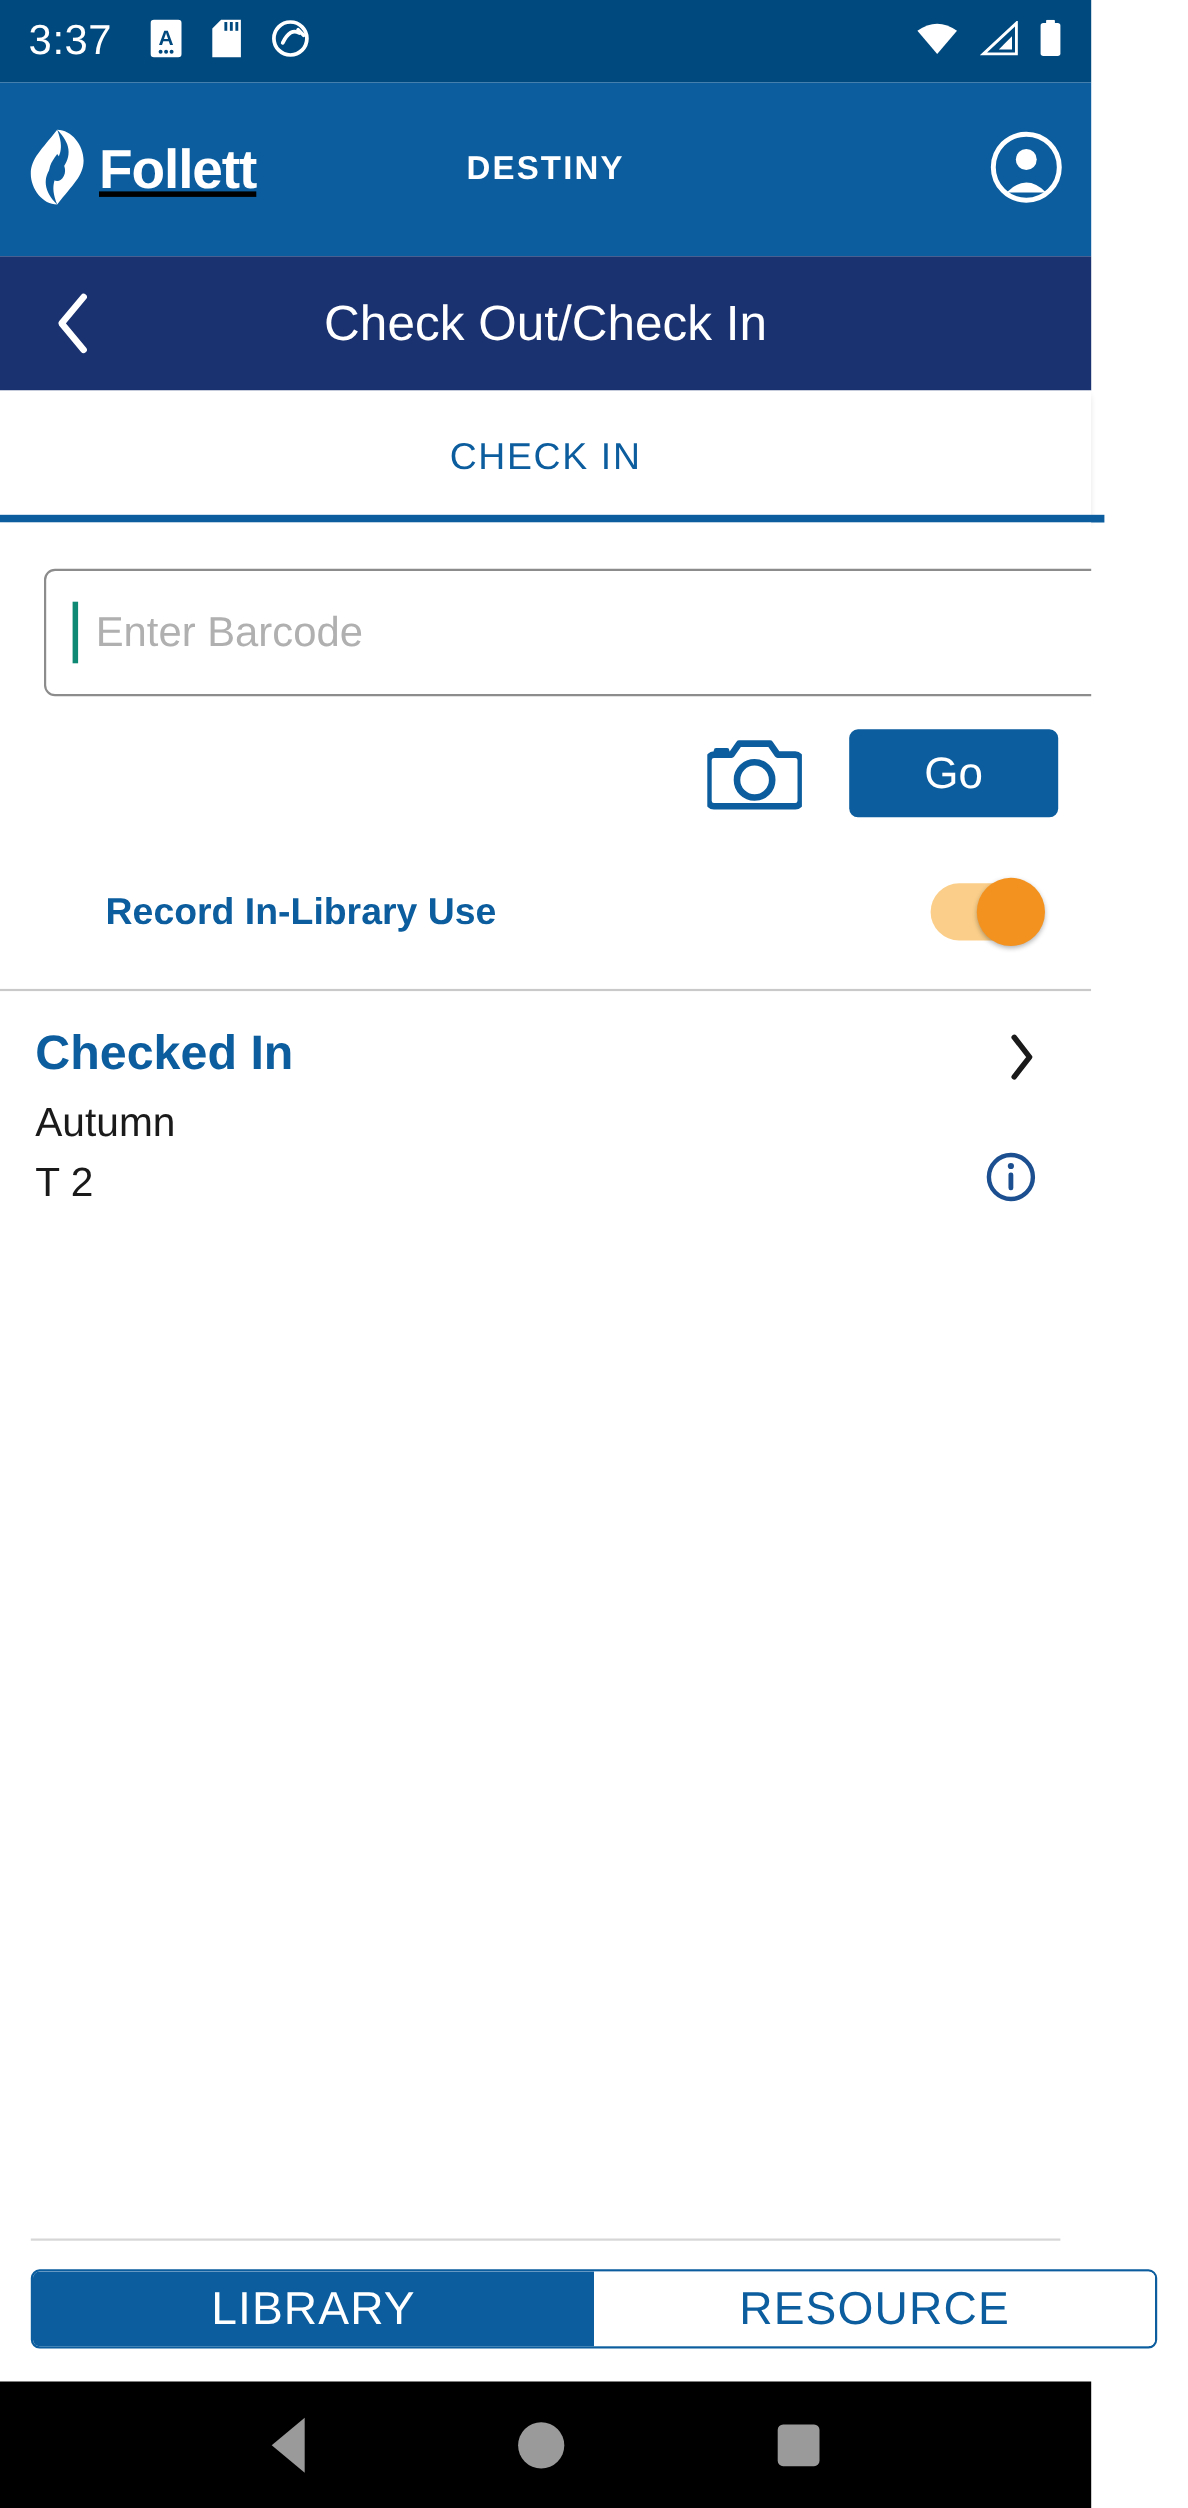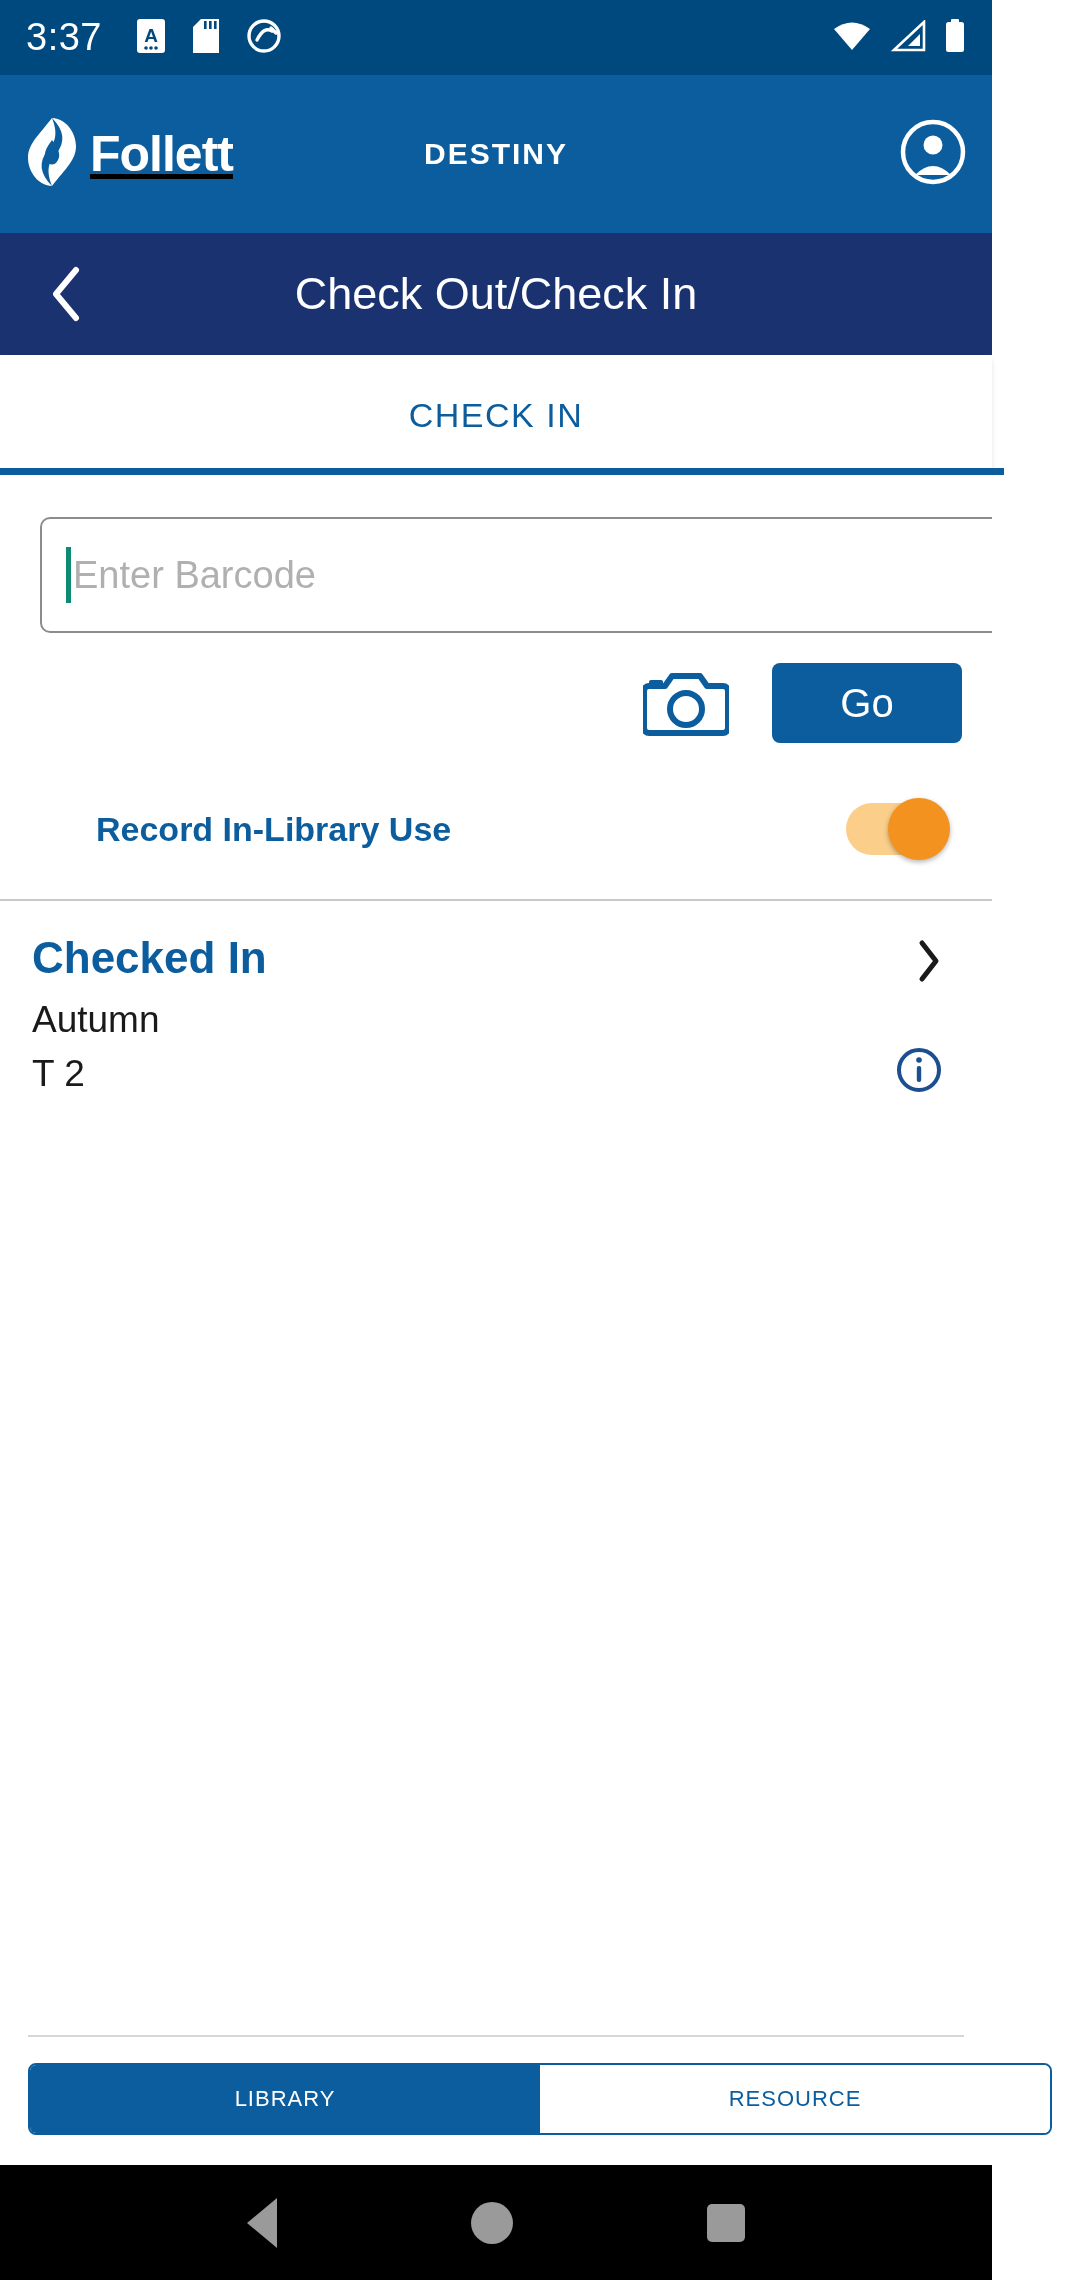--- a/index.html
+++ b/index.html
@@ -72,21 +72,21 @@
   .content { flex:1 1 auto; background:#ffffff; position:relative; overflow:hidden; }
 
   .barcode-row { padding:42px 40px 0 40px; }
   .barcode-input {
     width:1000px; height:116px;
     border:2px solid #8c8c8c; border-radius:10px;
     display:flex; align-items:center; padding:0 24px;
     background:#ffffff;
   }
   .caret { width:5px; height:56px; background:#0e8a74; flex:0 0 auto; }
-  .placeholder { font-size:38px; color:#b0b0b0; margin-left:2px;text-align:center; }
+  .placeholder { font-size:38px; color:#b0b0b0; margin-left:16px;text-align:center; }
 
   .action-row {
     display:flex; align-items:center; justify-content:flex-end;
     gap:40px; padding:30px 40px 0 0; margin-right:-10px;
   }
   .camera-btn { width:92px; height:76px; display:flex; align-items:center; justify-content:center; }
   .go-btn {
     width:190px; height:80px; background:#0b5d9e; border-radius:8px;
     color:#ffffff; font-size:40px;
     display:flex; align-items:center; justify-content:center;
@@ -118,21 +118,21 @@
 
   
   .bottom-area { flex:0 0 auto; background:#ffffff; padding:24px 28px 30px 28px; }
   .bottom-divider { height:2px; background:#d6d6d6; margin:0 0 26px 0; }
   .segmented {
     display:flex; width:1024px; height:72px;
     border:2px solid #0b5d9e; border-radius:8px; overflow:hidden;
   }
   .seg {
     flex:1 1 50%; display:flex; align-items:center; justify-content:center;
-    font-size:22px; letter-spacing:1px;
+    font-size:42px; letter-spacing:1px;
   }
   .seg.selected { background:#0b5d9e; color:#ffffff; }
   .seg.unselected { background:#ffffff; color:#0b5d9e; }
 
   
   .navbar {
     height:115px; background:#000000; flex:0 0 auto;
     display:flex; align-items:center; justify-content:space-around;
     padding:0 150px;
   }

